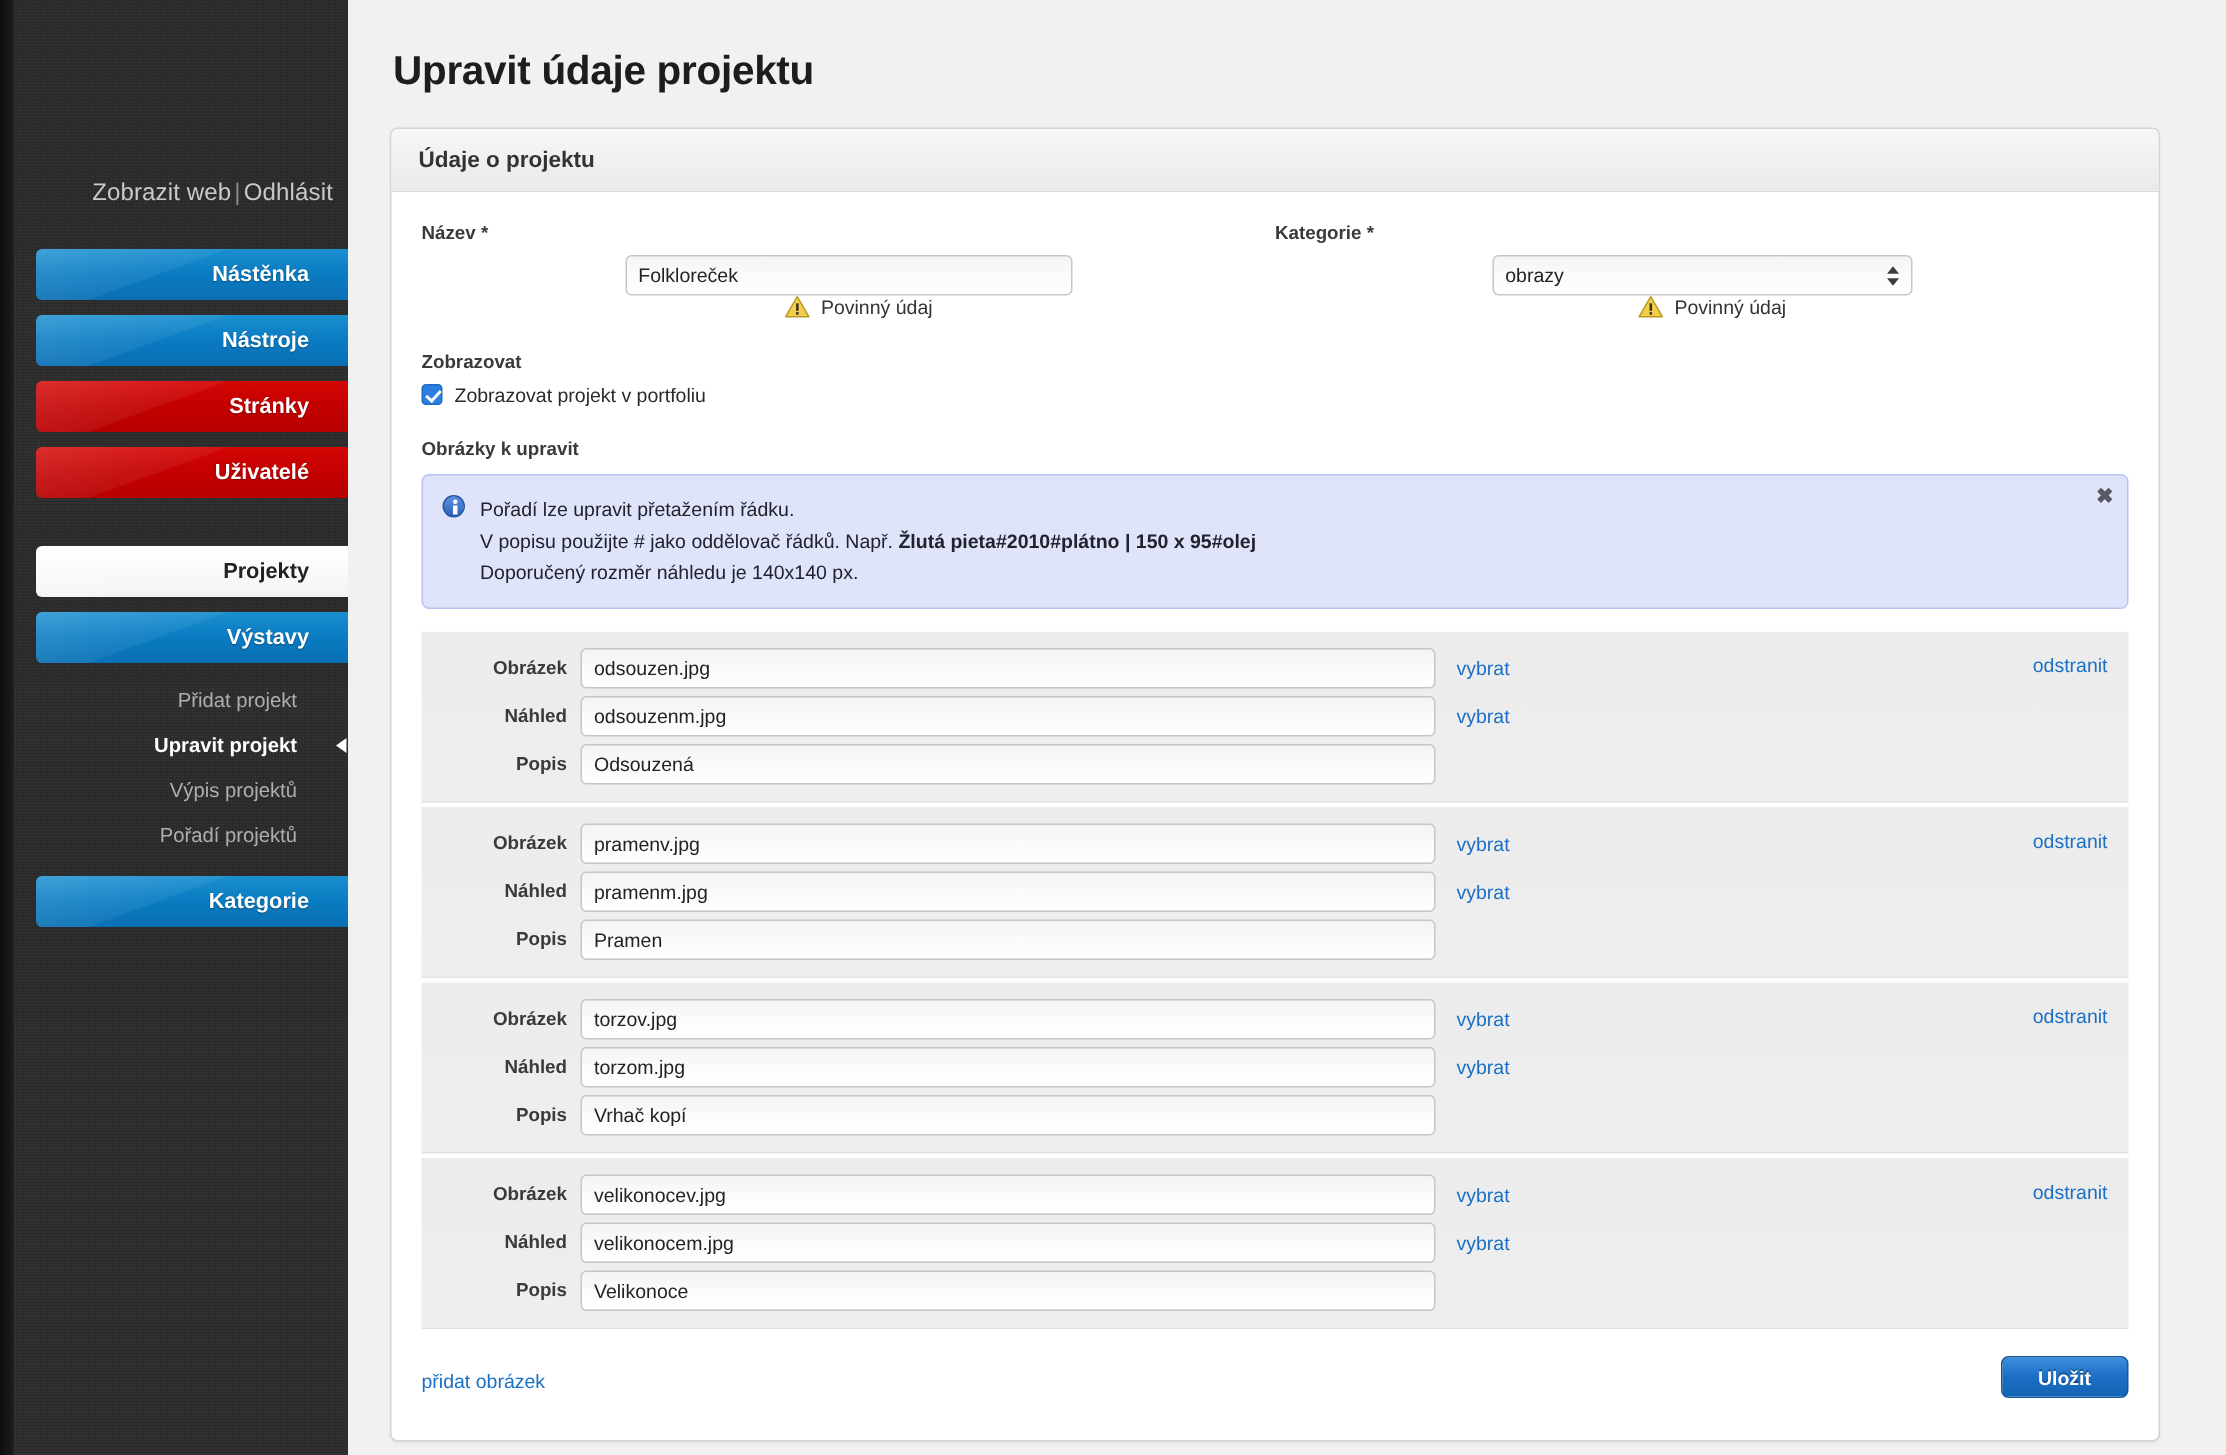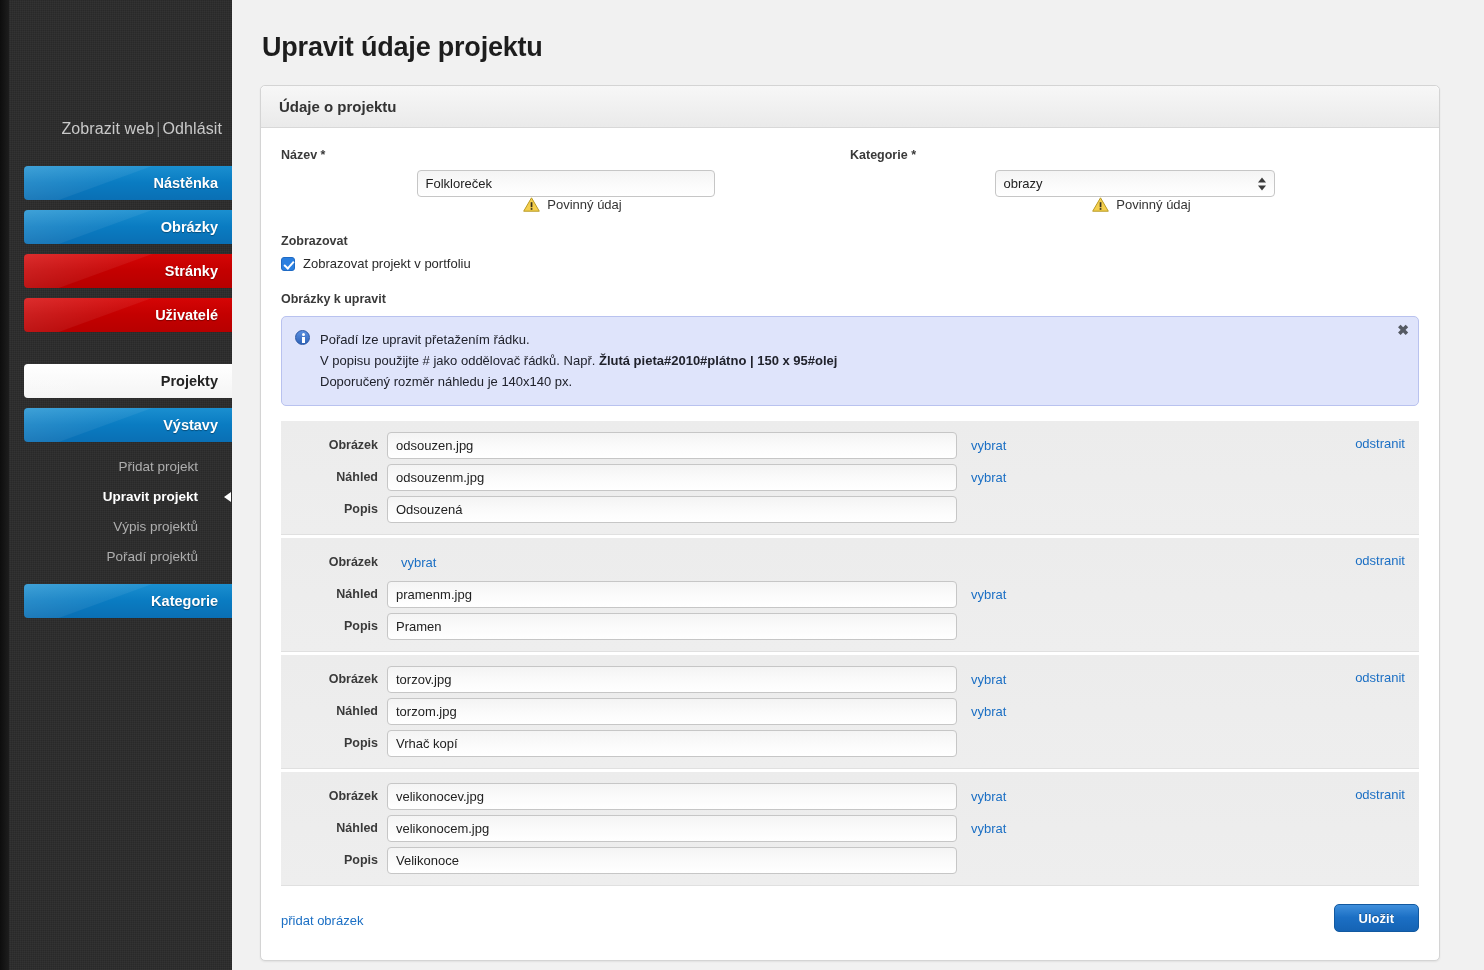--- a/index.html
+++ b/index.html
@@ -53,21 +53,21 @@
     position: relative;
     display: block;
     height: 34px;
     margin: 0 0 10px 24px;
     border-radius: 4px 0 0 4px;
     color: #ffffff;
     font-size: 14.5px;
     font-weight: bold;
     text-align: right;
     line-height: 34px;
-    padding-right: 14px;
+    padding-right: 26px;
     text-decoration: none;
     text-shadow: 0 1px 1px rgba(0,0,0,.35);
     overflow: hidden;
   }
   .navbar::after {
     content: "";
     position: absolute; left: 0; top: 0; right: 0; bottom: 0;
     background: linear-gradient(160deg, rgba(255,255,255,.16) 0%, rgba(255,255,255,.06) 42%, rgba(255,255,255,0) 43%, rgba(255,255,255,0) 100%);
     pointer-events: none;
   }
@@ -190,21 +190,21 @@
   }
   .sel-arrows i {
     position: absolute; left: 0;
     width: 0; height: 0;
     border-left: 4.5px solid transparent;
     border-right: 4.5px solid transparent;
   }
   .sel-arrows i.up   { top: 1px;  border-bottom: 5px solid #3c3c3c; }
   .sel-arrows i.down { bottom: 1px; border-top: 5px solid #3c3c3c; }
 
-  .check-line { display: flex; align-items: flex-end; margin-top: 2px; }
+  .check-line { display: flex; align-items: flex-start; margin-top: 2px; }
   .cbox {
     width: 14px; height: 14px;
     border-radius: 3px;
     background: #2a7fe0;
     border: 1px solid #1f6ac4;
     position: relative;
     margin-right: 8px;
     flex: 0 0 14px;
   }
   .cbox::after {
@@ -337,21 +337,21 @@
   <div id="sidebar">
     <div id="sidebar-panel"></div>
     <div id="sidebar-shadow"></div>
 
     <div class="top-links">
       <a href="#">Zobrazit web</a><span class="sep">|</span><a href="#">Odhlásit</a>
     </div>
 
     <div id="nav">
       <a href="#" class="navbar blue">Nástěnka</a>
-      <a href="#" class="navbar blue">Obrázky</a>
+      <a href="#" class="navbar blue">Nástroje</a>
       <a href="#" class="navbar red">Stránky</a>
       <a href="#" class="navbar red">Uživatelé</a>
       <div class="nav-gap"></div>
       <a href="#" class="navbar white">Projekty</a>
       <a href="#" class="navbar blue">Výstavy</a>
 
       <a href="#" class="subitem">Přidat projekt</a>
       <a href="#" class="subitem active"><span>Upravit projekt</span><span class="pointer"></span></a>
       <a href="#" class="subitem">Výpis projektů</a>
       <a href="#" class="subitem">Pořadí projektů</a>
@@ -450,20 +450,21 @@
               <div class="fld-line">
                 <span class="fld-label">Popis</span>
                 <input class="input-std fld-input w-popis" value="Odsouzená" style="">
               </div>
             </div>
 
             <div class="img-row">
               <a href="#" class="del-link del-pos">odstranit</a>
               <div class="fld-line">
                 <span class="fld-label">Obrázek</span>
+                <input class="input-std fld-input w-obrazek" value="pramenv.jpg" style="">
                 <a href="#" class="pick-link">vybrat</a>
               </div>
               <div class="fld-line">
                 <span class="fld-label">Náhled</span>
                 <input class="input-std fld-input w-nahled" value="pramenm.jpg" style="">
                 <a href="#" class="pick-link">vybrat</a>
               </div>
               <div class="fld-line">
                 <span class="fld-label">Popis</span>
                 <input class="input-std fld-input w-popis" value="Pramen" style="">

